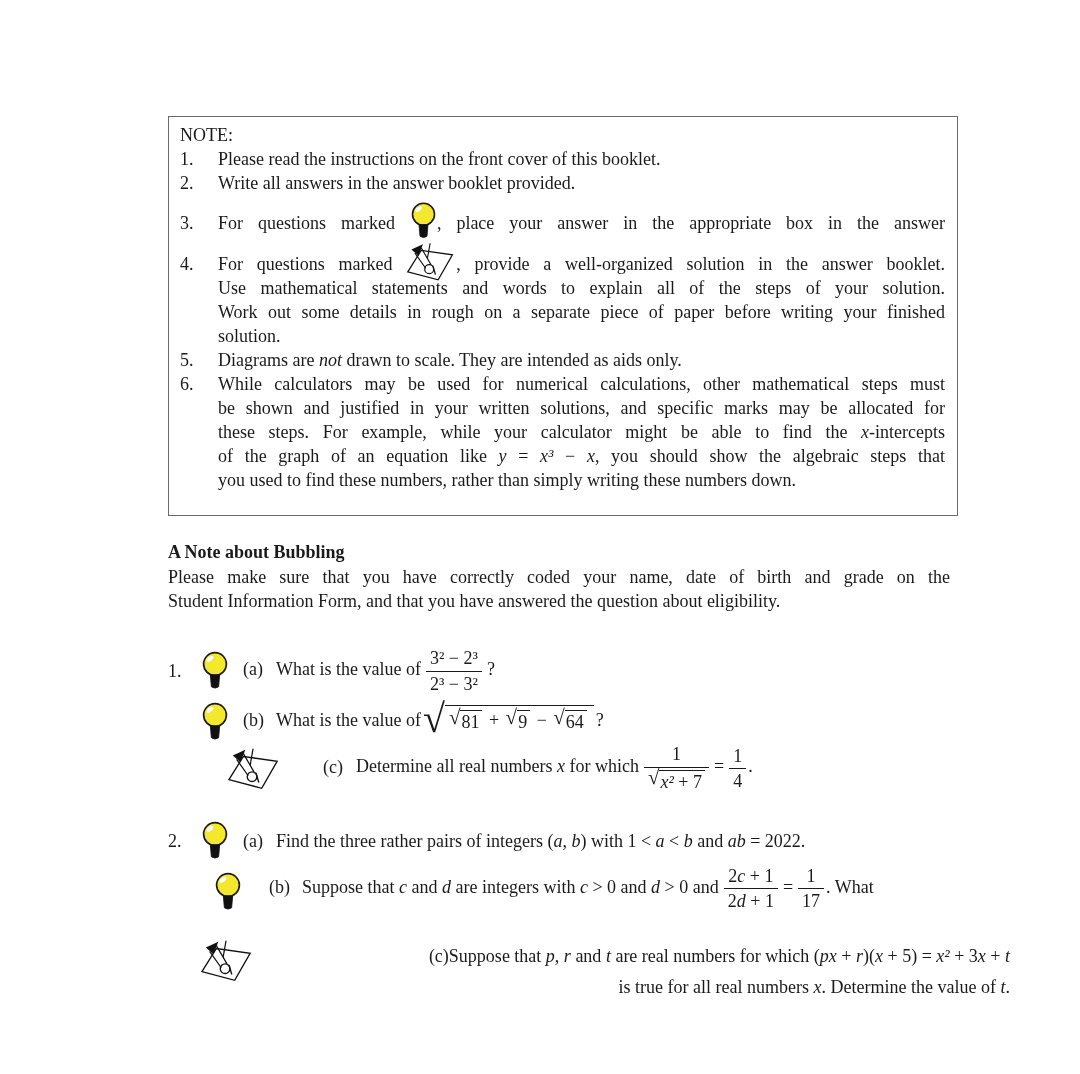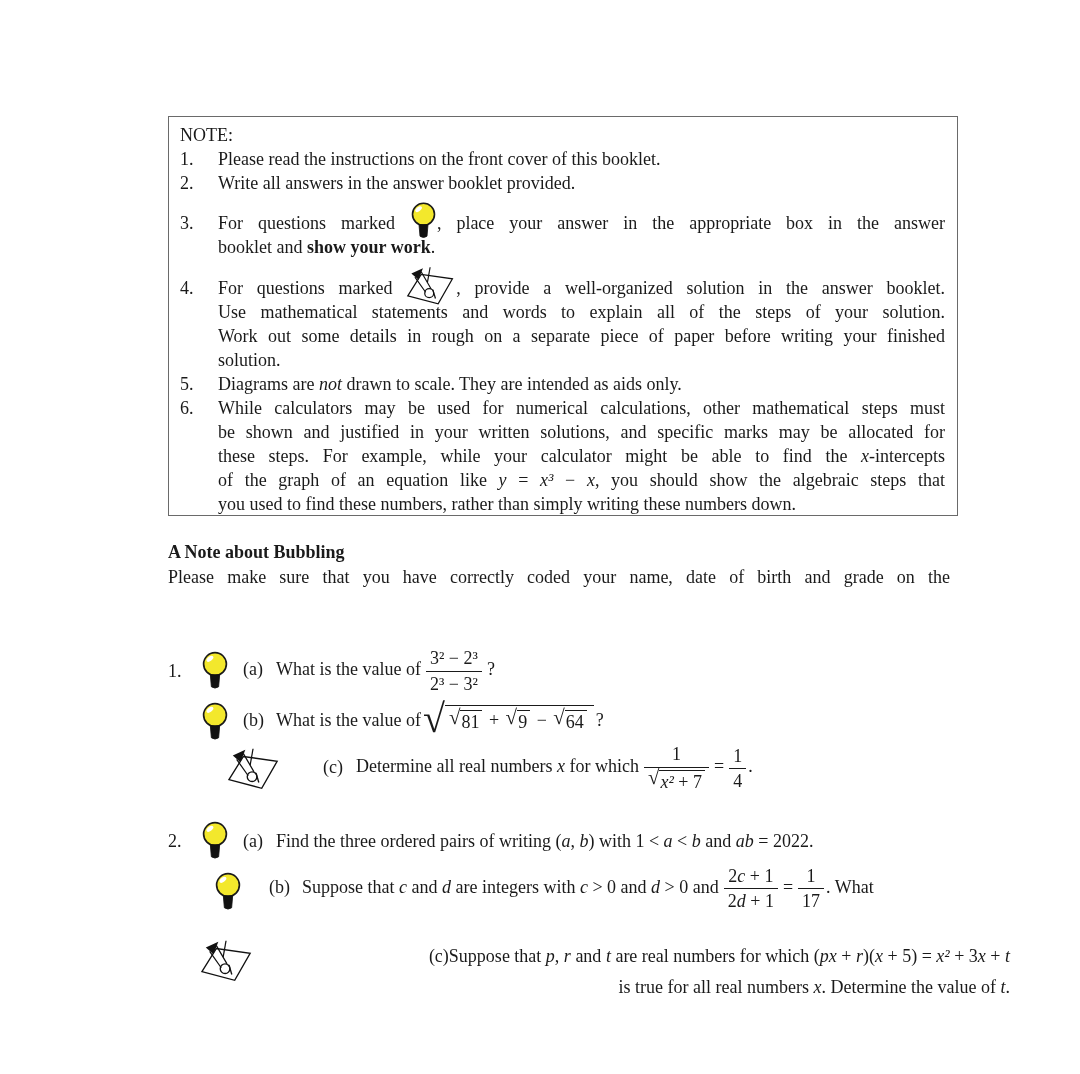--- a/index.html
+++ b/index.html
@@ -93,21 +93,20 @@
       <span class="inum">2.</span>
       <span class="itext">Write all answers in the answer booklet provided.</span>
     </div>
 
     <div class="item mt16">
       <span class="inum">3.</span>
       <span class="itext">
           <span class="jlast"><span>For questions marked </span><span class="icon-inline bulbw"><svg viewBox="0 0 27 38">
                 <use href="#bulbg"></use>
               </svg></span><span>, place your answer in the appropriate box in the answer</span></span>
-          <span class="pline"><span>booklet and </span><b>show your work</b><span>.</span></span>
         </span>
     </div>
 
     <div class="item mt17">
       <span class="inum">4.</span>
       <span class="itext">
           <span class="jlast"><span>For questions marked </span><span class="icon-inline pencw"><svg viewBox="0 0 56 44">
                 <use href="#pencg"></use>
               </svg></span><span>, provide a well-organized solution in the answer booklet.</span></span>
           <span class="jlast">Use mathematical statements and words to explain all of the steps of your solution.</span>
@@ -129,20 +128,21 @@
           <span class="jlast"><span>these steps. For example, while your calculator might be able to find the </span><span class="it">x</span><span>-intercepts</span></span>
           <span class="jlast"><span>of the graph of an equation like </span><span class="it">y</span><span> = </span><span class="it">x³</span><span> − </span><span class="it">x</span><span>, you should show the algebraic steps that</span></span>
           <span class="pline">you used to find these numbers, rather than simply writing these numbers down.</span>
         </span>
     </div>
   </div>
 
   <div class="bubbling">
     <div class="bhead">A Note about Bubbling</div>
     <span class="jlast nline">Please make sure that you have correctly coded your name, date of birth and grade on the</span>
+    <span class="pline nline">Student Information Form, and that you have answered the question about eligibility.</span>
   </div>
 
   <div class="qrow" style="top:643px;min-height:56px;">
     <span class="qnum">1.</span>
     <span class="iconcol">
         <svg class="bulb" viewBox="0 0 27 38">
           <use href="#bulbg"></use>
         </svg>
       </span>
     <span class="qcontent"><span class="plabel">(a)</span><span>What is the value of</span><span class="frac nowrap"><span class="fnum">3² − 2³</span><span class="fden">2³ − 3²</span></span><span>?</span></span>
@@ -183,21 +183,21 @@
             </span></span></span><span>=</span><span class="frac nowrap tight"><span class="fnum">1</span><span class="fden">4</span></span><span>.</span></span>
   </div>
 
   <div class="qrow" style="top:818px;min-height:46px;">
     <span class="qnum">2.</span>
     <span class="iconcol">
         <svg class="bulb" viewBox="0 0 27 38">
           <use href="#bulbg"></use>
         </svg>
       </span>
-    <span class="qcontent"><span class="plabel">(a)</span><span>Find the three ordered pairs of writing (</span><span class="it">a</span><span>, </span><span class="it">b</span><span>) with 1 &lt; </span><span class="it">a</span><span> &lt; </span><span class="it">b</span><span> and </span><span class="it">ab</span><span> = 2022.</span></span>
+    <span class="qcontent"><span class="plabel">(a)</span><span>Find the three rather pairs of integers (</span><span class="it">a</span><span>, </span><span class="it">b</span><span>) with 1 &lt; </span><span class="it">a</span><span> &lt; </span><span class="it">b</span><span> and </span><span class="it">ab</span><span> = 2022.</span></span>
   </div>
 
   <div class="qrow multi" style="top:866px;">
     <span class="qnum"></span>
     <span class="iconcol h52">
         <svg class="bulb" viewBox="0 0 27 38">
           <use href="#bulbg"></use>
         </svg>
       </span>
     <span class="qcontent">

